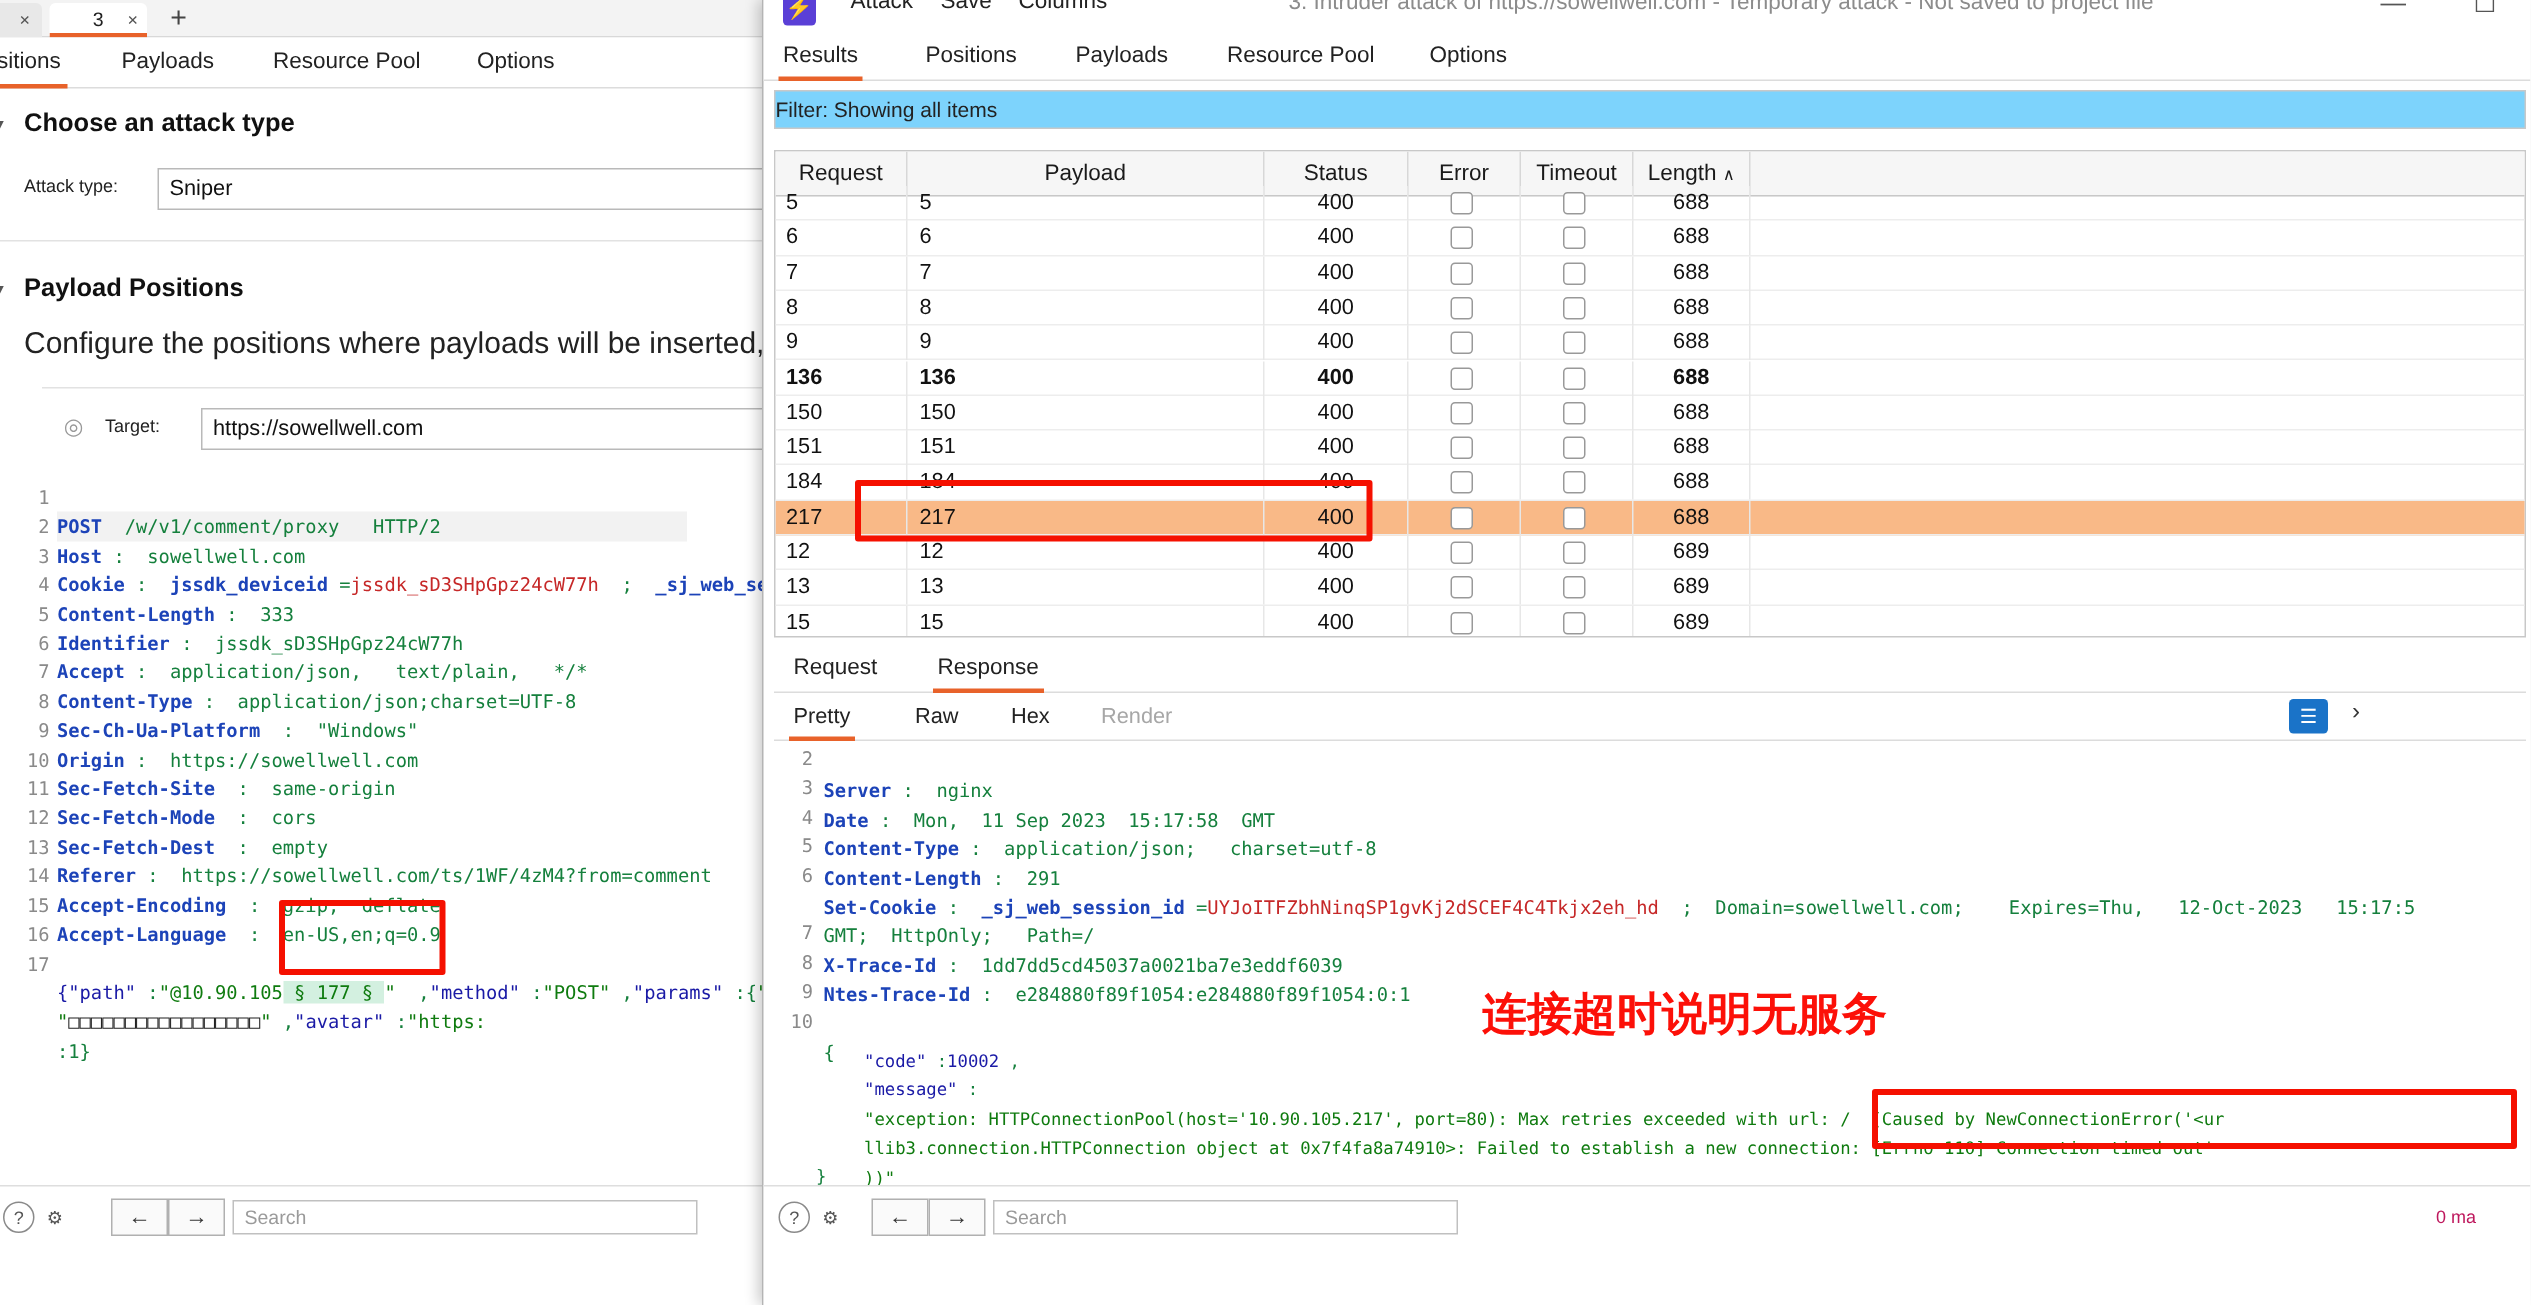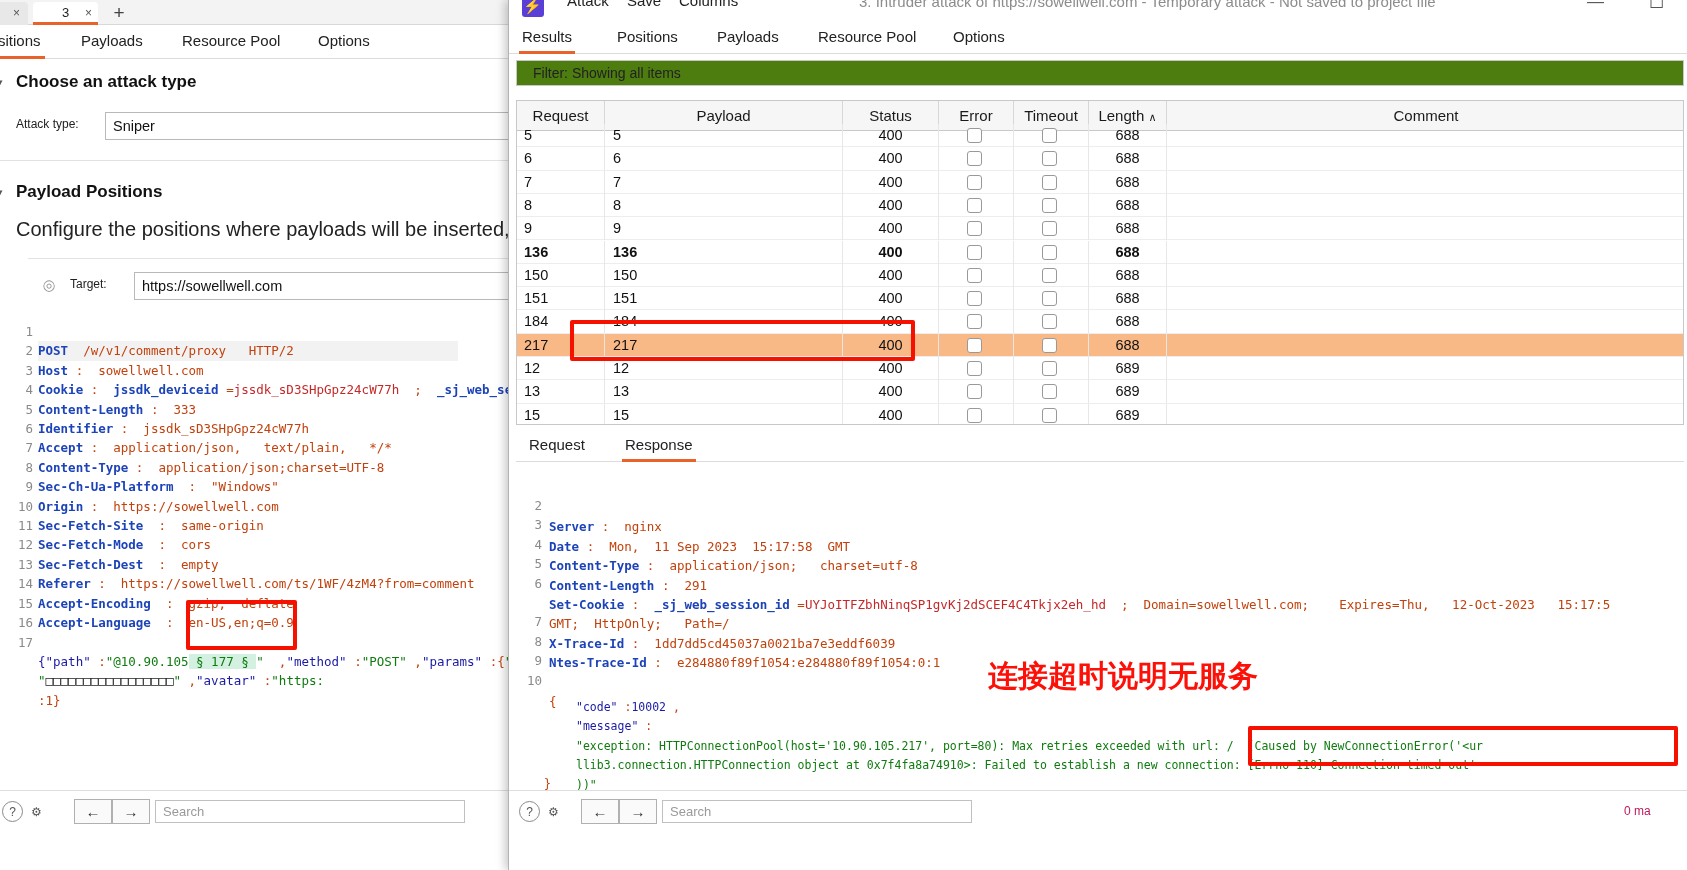--- a/index.html
+++ b/index.html
@@ -78,21 +78,21 @@
   .code {
     font-family: "DejaVu Sans Mono", monospace;
     font-size: 12.5px; line-height: 19.4px; white-space: pre;
   }
   .gutter {
     position: absolute; left: 0; top: 0; width: 33px;
     text-align: right; color: #8a8a8a;
   }
   .codearea { position: absolute; left: 38px; top: 0; }
   .hdr-name { color: #1c43b8; font-weight: bold; }
-  .hdr-val  { color: #c2410c; }
+  .hdr-val  { color: #15803d; }
   .cookie-k { color: #1c43b8; font-weight: bold; }
   .cookie-v { color: #c62828; }
   .line1 { background: #f2f2f2; display: inline-block; }
   .jkey { color: #1a1aa6; }
   .jstr { color: #0f7b0f; }
   .jnum { color: #1a1aa6; }
   .pmark { background: #d3f0e0; color: #0f7b0f; }
   .boxglyph { color: #202020; letter-spacing: 0px; }
 
   .statusbar-bg {
@@ -145,22 +145,22 @@
     background: #ffffff; border-bottom: 1px solid #dcdcdc;
   }
   .fg-tab {
     position: absolute; top: 0; height: 32px; line-height: 30px;
     font-size: 15px; color: #222; padding: 0 3px;
   }
   .fg-tab.sel { border-bottom: 3px solid #e8622a; }
 
   .filterbar {
     position: absolute; left: 7px; top: 60px; width: 1168px; height: 26px;
-    border: 1px solid #c8c8c8; background: #4d7c0f;
-    font-size: 14px; color: #222; line-height: 24px; padding-left: 16px;
+    border: 1px solid #c8c8c8; background: #7dd3fc;
+    font-size: 14px; color: #222; line-height: 24px; padding-left: 0;
   }
 
   
   #resultstable {
     position: absolute; left: 7px; top: 100px; width: 1168px; height: 325px;
     background: #fff; border: 1px solid #c8c8c8; overflow: hidden;
   }
   .rt-headrow {
     position: absolute; left: 0; top: 0; width: 1168px; height: 30px;
     background: #f6f6f6; border-bottom: 1px solid #c8c8c8;
@@ -363,21 +363,20 @@
       <div class="rt-headrow">
         <div class="rt-th" style="left:0; width:88px;">Request</div>
         <div class="rt-th" style="left:88px; width:238px;">Payload</div>
         <div class="rt-th" style="left:326px; width:96px;">Status</div>
         <div class="rt-th" style="left:422px; width:75px;">Error</div>
         <div class="rt-th" style="left:497px; width:75px;">Timeout</div>
         <div class="rt-th" style="left:572px; width:78px;">
           <span>Length</span>
           <span style="font-size:11px;">∧</span>
         </div>
-        <div class="rt-th" style="left:650px; width:518px; border-right:none;">Comment</div>
       </div>
       <div class="rt-body" id="rt-body">
           <div class="rt-row" style="top: -7px;">
             <div class="rt-cell c-req">5</div>
             <div class="rt-cell c-pay">5</div>
             <div class="rt-cell c-sta">400</div>
             <div class="rt-cell c-err">
               <div class="cbx"></div>
             </div>
             <div class="rt-cell c-tmo">
@@ -543,20 +542,28 @@
             <div class="rt-cell c-cmt"></div>
           </div>
         </div>
     </div>
 
     <div class="rr-tabs">
       <div class="rr-tab" style="left:10px;"><span>Request</span></div>
       <div class="rr-tab sel" style="left:106px;"><span>Response</span></div>
     </div>
 
+    <div class="view-tabs">
+      <div class="view-tab sel" style="left:10px;"><span>Pretty</span></div>
+      <div class="view-tab" style="left:91px;"><span>Raw</span></div>
+      <div class="view-tab" style="left:155px;"><span>Hex</span></div>
+      <div class="view-tab dis" style="left:215px;"><span>Render</span></div>
+      <div class="act-btn" style="position:absolute; left:1010px; top:2px;">☰</div>
+      <div style="position:absolute; left:1052px; top:2px; font-size:16px; color:#333;">›</div>
+    </div>
 
     <div id="respeditor">
       <div class="code rgutter" style="top:2px;">2
 3
 4
 5
 6
 
 7
 8

